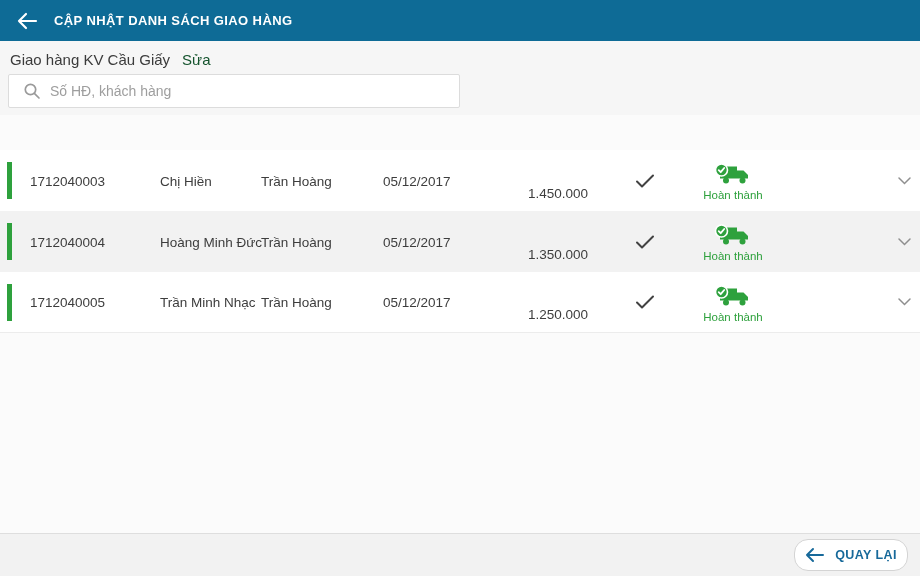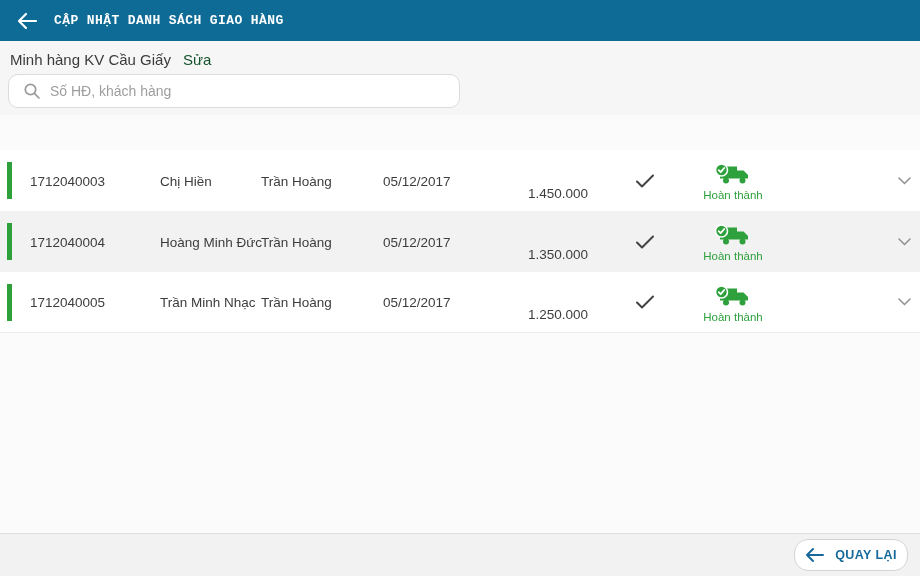--- a/index.html
+++ b/index.html
@@ -1,29 +1,29 @@
 <!DOCTYPE html>
 <html><head>
 <meta charset="utf-8">
 <style>
   * { margin:0; padding:0; box-sizing:border-box; }
   html,body { width:920px; height:576px; }
   body { font-family:"Liberation Sans","DejaVu Sans",sans-serif; background:#fbfbfb; }
   .page { position:relative; width:920px; height:576px; overflow:hidden; background:#fbfbfb; }
 
   
-  .appbar { position:absolute; top:0; left:0; width:920px; height:41px; background:#0e6b96; display:flex; align-items:center;font-family:Liberation Mono, monospace; }
+  .appbar { position:absolute; top:0; left:0; width:920px; height:41px; background:#0e6b96; display:flex; align-items:center; }
   .appbar .back { width:54px; height:41px; display:flex; align-items:center; justify-content:center; cursor:pointer; }
   .appbar .title { color:#ffffff; font-size:13px; font-weight:bold; letter-spacing:.4px; }
 
   
   .subheader { position:absolute; top:41px; left:0; width:920px; height:74px; background:#f6f6f6; }
   .section-line { position:absolute; top:10px; left:10px; font-size:15px; color:#3b3b3b; }
   .section-line .edit { color:#14532d; margin-left:12px; cursor:pointer; }
-  .searchbox { position:absolute; top:33px; left:8px; width:452px; height:34px; background:#ffffff; border:1px solid #dcdcdc; border-radius:10px; display:flex; align-items:center; }
+  .searchbox { position:absolute; top:33px; left:8px; width:452px; height:34px; background:#ffffff; border:1px solid #dcdcdc; border-radius:2px; display:flex; align-items:center; }
   .searchbox .mag { margin:0 9px 0 14px; display:flex; }
   .searchbox input { border:none; outline:none; flex:1; font-size:14px; color:#444; font-family:inherit; background:transparent; }
   .searchbox input::placeholder { color:#9e9e9e; opacity:1; }
 
   
   .thead { position:absolute; top:115px; left:0; width:920px; height:35px; background:#e9e9e9; font-size:12.5px; color:#717171; }
   .thead span { position:absolute; top:50%; transform:translateY(-50%); white-space:nowrap; }
   .h-invoice { left:30px; }
   .h-recipient { left:160px; }
   .h-phone { left:261px; }
@@ -62,21 +62,21 @@
     <div class="back">
       <svg width="24" height="22" viewBox="0 0 24 22">
         <path d="M11 4 L4 11 L11 18 M4 11 H21" stroke="#ffffff" stroke-width="2.2" fill="none" stroke-linecap="round" stroke-linejoin="round"></path>
       </svg>
     </div>
     <div class="title">CẬP NHẬT DANH SÁCH GIAO HÀNG</div>
   </div>
 
   <div class="subheader">
     <div class="section-line">
-      <span>Minh hàng KV Cầu Giấy</span><span class="edit">Sửa</span>
+      <span>Giao hàng KV Cầu Giấy</span><span class="edit">Sửa</span>
     </div>
     <div class="searchbox">
       <span class="mag">
         <svg width="18" height="18" viewBox="0 0 18 18">
           <circle cx="7.5" cy="7.5" r="5.2" stroke="#9a9a9a" stroke-width="1.7" fill="none"></circle>
           <line x1="11.6" y1="11.6" x2="16" y2="16" stroke="#9a9a9a" stroke-width="1.7" stroke-linecap="round"></line>
         </svg>
       </span>
       <input type="text" placeholder="Số HĐ, khách hàng" style="">
     </div>

